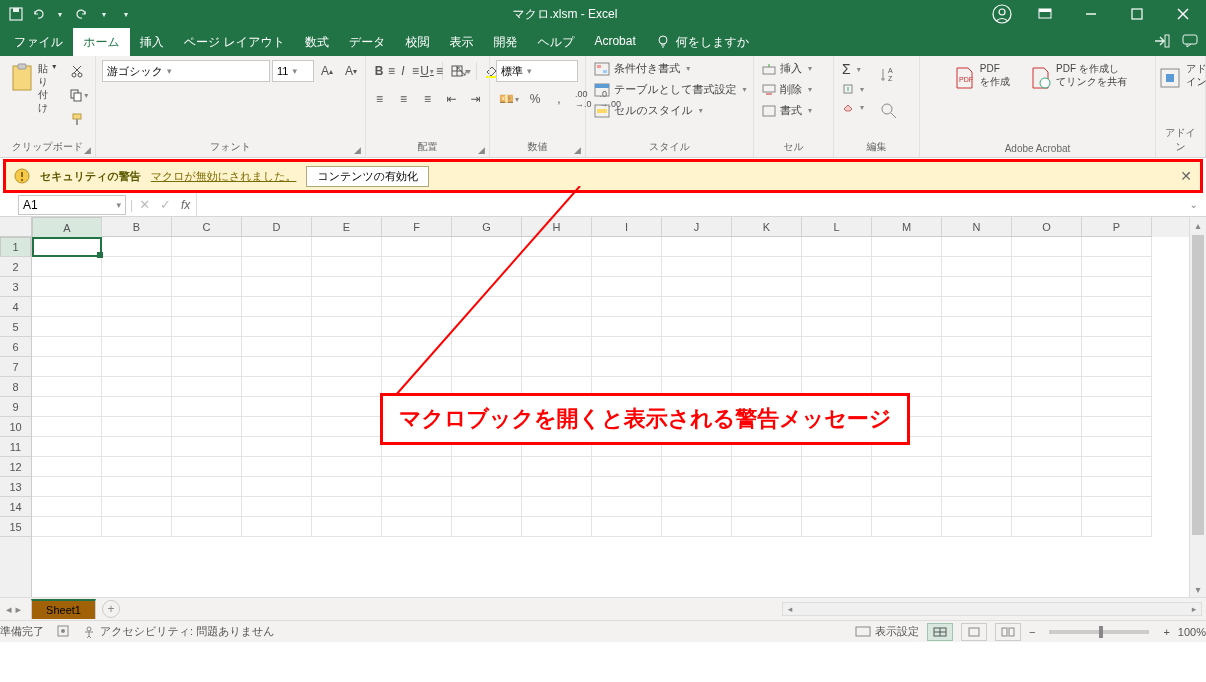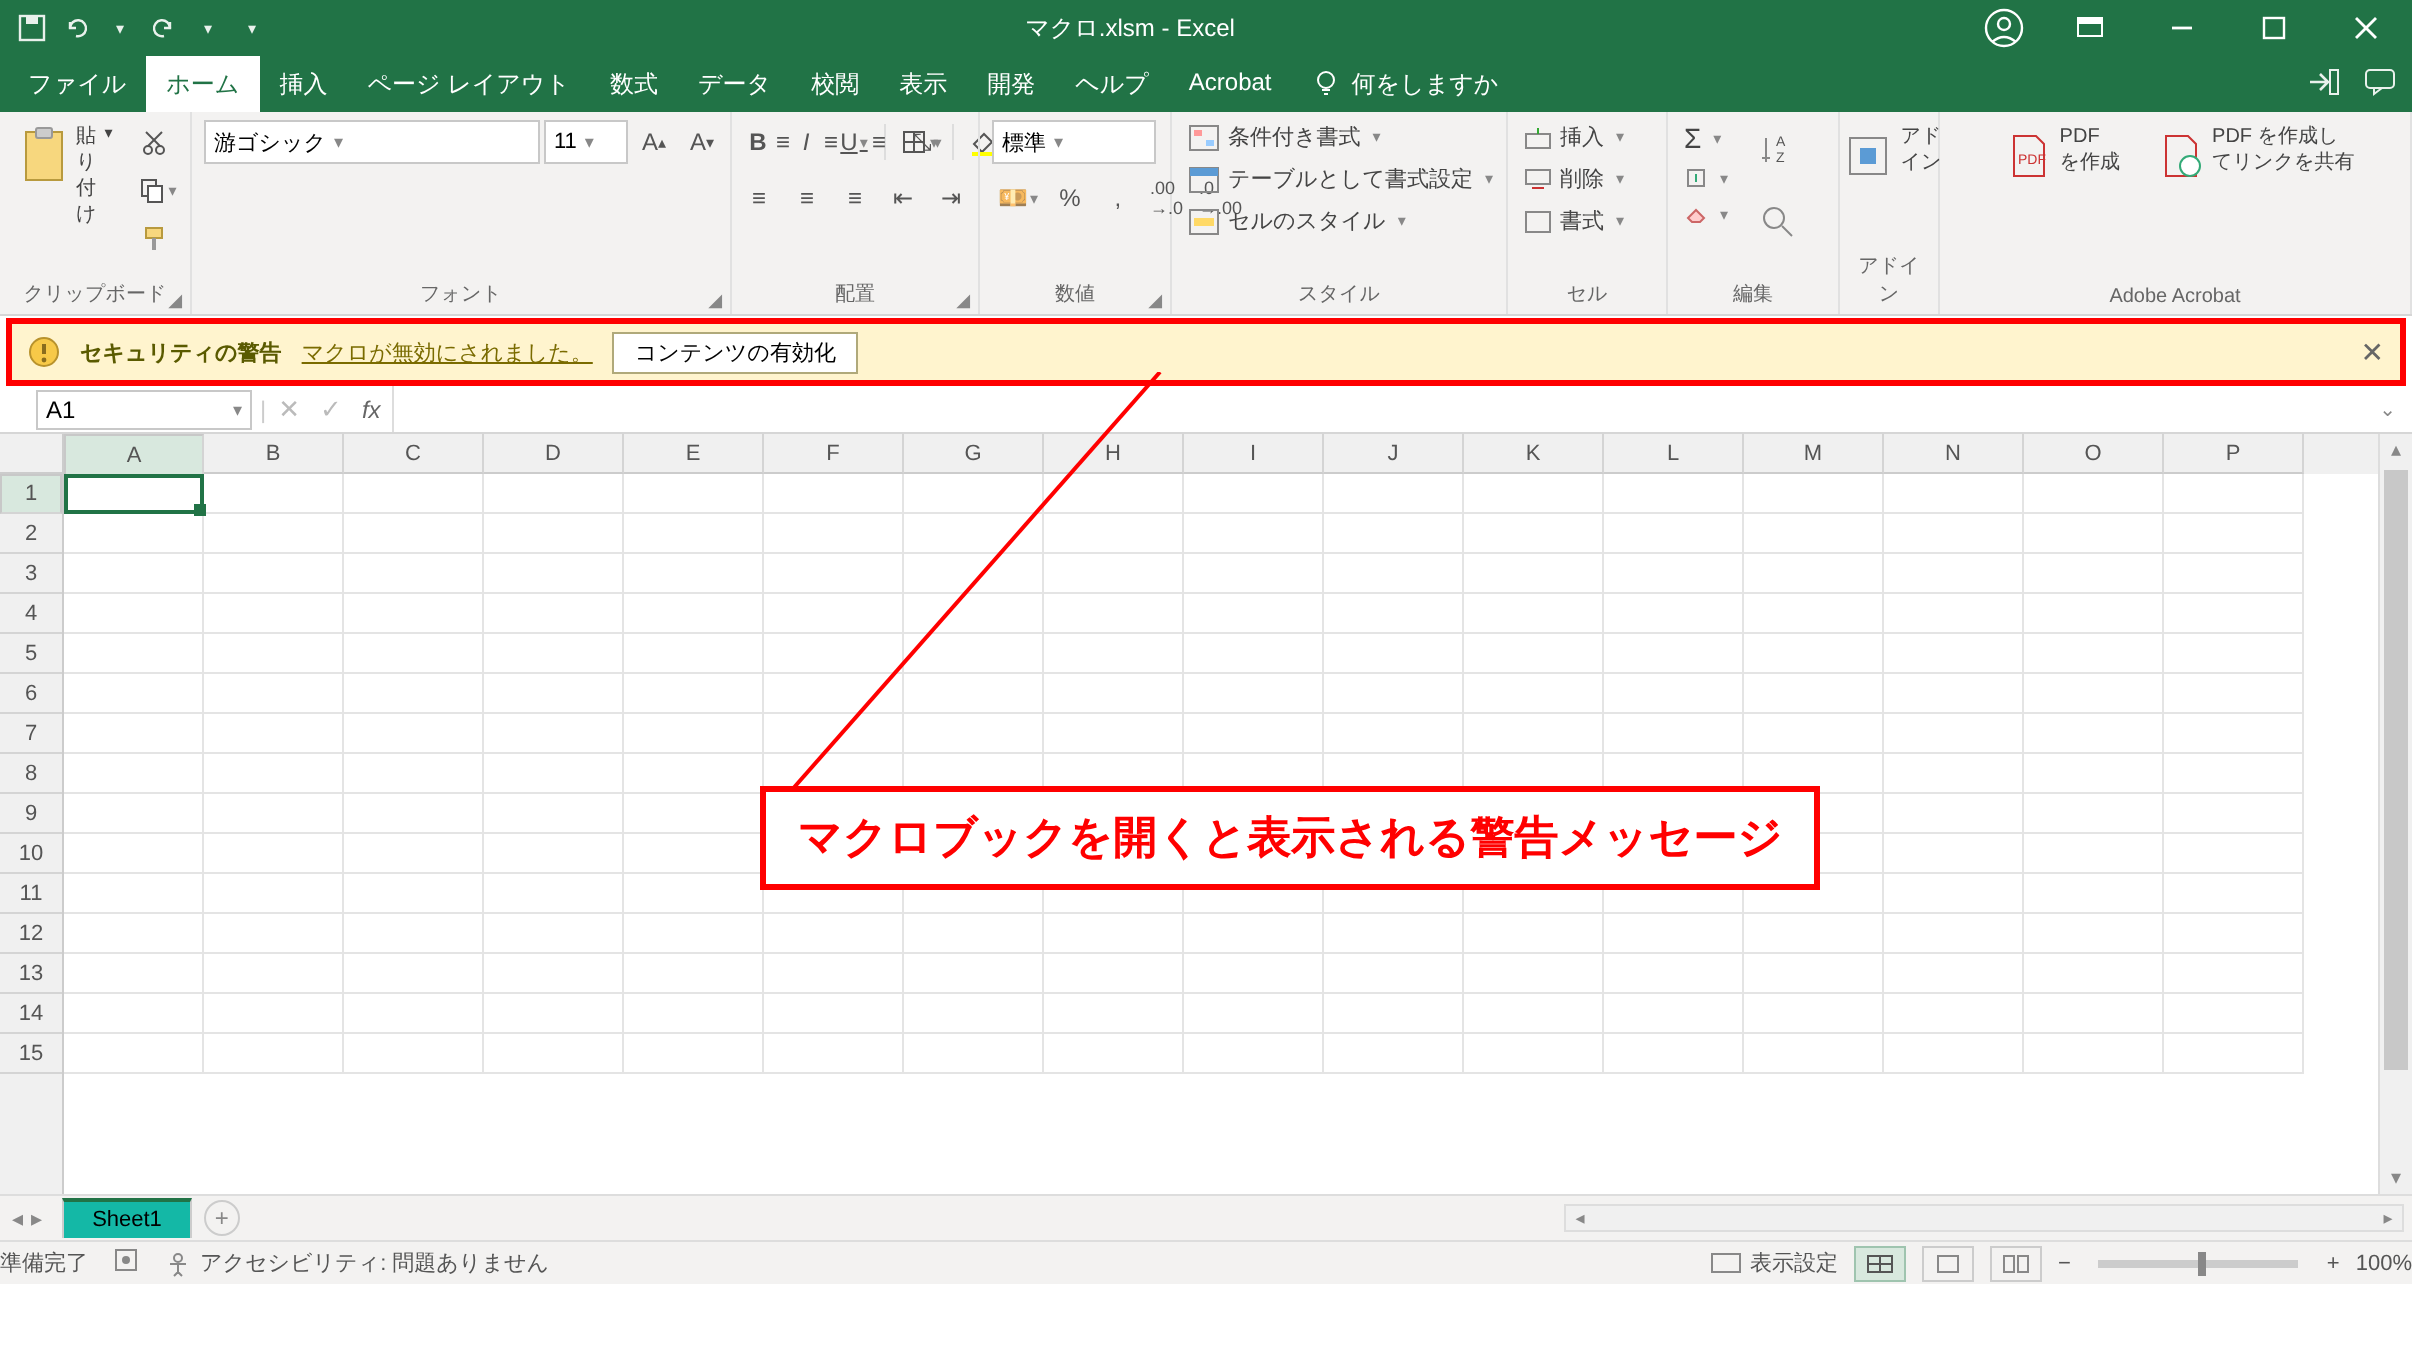--- a/index.html
+++ b/index.html
@@ -75,21 +75,21 @@
 .sel-cell::after{ content:""; position:absolute; right:-3px; bottom:-3px; width:6px; height:6px; background:#217346;}
 .rh.sel, .ch.sel{ background:#d8e8de;}
 .vscroll{ width:17px; background:#f0f0f0; border-left:1px solid #ddd; position:relative;}
 .vscroll .thumb{ position:absolute; top:18px; left:2px; right:2px; height:300px; background:#c8c8c8;}
 .vscroll .arr{ height:16px; display:flex; align-items:center; justify-content:center; color:#888; font-size:10px;}
 .vscroll .arr.bot{ position:absolute; bottom:0; width:100%;}
 
 
 .shtabs{ height:23px; background:#f3f2f1; border-top:1px solid #ddd; display:flex; align-items:center; font-size:11px;}
 .shtabs .nav{ padding:0 6px; color:#888; display:flex; gap:4px;}
-.shtabs .stab{ background:#14b8a6; border:1px solid #ccc; border-bottom:none; padding:3px 14px; margin-left:4px; border-top:2px solid #217346;}
+.shtabs .stab{ background:#a16207; border:1px solid #ccc; border-bottom:none; padding:3px 14px; margin-left:4px; border-top:2px solid #217346;}
 .shtabs .add{ margin-left:6px; color:#888; border:1px solid #ccc; width:18px; height:18px; border-radius:50%; display:flex; align-items:center; justify-content:center; font-size:12px;}
 .hscroll{ flex:1; display:flex; align-items:center; justify-content:flex-end; padding-right:4px;}
 .hscroll .track{ width:420px; height:14px; background:#f0f0f0; border:1px solid #ddd; position:relative;}
 .hscroll .track .arr{ position:absolute; top:0; width:14px; height:12px; display:flex; align-items:center; justify-content:center; color:#888; font-size:9px;}
 .hscroll .track .arr.l{left:0;} .hscroll .track .arr.r{right:0;}
 
 
 .status{ height:22px; background:#f3f2f1; border-top:1px solid #ddd; display:flex; align-items:center; font-size:11px; color:#555; padding:0 0; gap:12px;}
 .status .right{ margin-left:auto; display:flex; align-items:center; gap:8px;}
 .viewbtn{ width:26px; height:18px; border:1px solid #ccc; display:flex; align-items:center; justify-content:center;}
@@ -428,60 +428,60 @@
             <svg width="20" height="20">
               <circle cx="8" cy="8" r="5" fill="none" stroke="#888"></circle>
               <line x1="12" y1="12" x2="17" y2="17" stroke="#888"></line>
             </svg>
           </span>
       </div>
     </div>
     <div class="group-label">編集</div>
   </div>
 
+  <div class="group" style="flex:1;">
+    <div class="group-body" style="justify-content:center;">
+      <div class="rbtn">
+        <span class="big-ico">
+            <svg width="26" height="26">
+              <path d="M6 3 L17 3 L21 7 L21 23 L6 23 Z" fill="none" stroke="#c33"></path>
+              <text x="8" y="17" font-size="7" fill="#c33">PDF</text>
+            </svg>
+          </span>
+        <span style="white-space:pre;">PDF
+を作成</span>
+      </div>
+      <div class="rbtn">
+        <span class="big-ico">
+            <svg width="26" height="26">
+              <path d="M6 3 L17 3 L21 7 L21 23 L6 23 Z" fill="none" stroke="#c33"></path>
+              <circle cx="18" cy="18" r="5" fill="#fff" stroke="#3a7"></circle>
+            </svg>
+          </span>
+        <span style="white-space:pre;">PDF を作成し
+てリンクを共有</span>
+      </div>
+    </div>
+    <div class="group-label">Adobe Acrobat</div>
+  </div>
+
   <div class="group" style="width:50px;">
     <div class="group-body" style="justify-content:center;">
       <div class="rbtn">
         <span class="big-ico">
             <svg width="24" height="24">
               <rect x="3" y="3" width="18" height="18" fill="none" stroke="#888"></rect>
               <rect x="8" y="8" width="8" height="8" fill="#5b9bd5"></rect>
             </svg>
           </span>
         <span style="white-space:pre;">アド
 イン</span>
       </div>
     </div>
     <div class="group-label">アドイン</div>
-  </div>
-
-  <div class="group" style="flex:1;">
-    <div class="group-body" style="justify-content:center;">
-      <div class="rbtn">
-        <span class="big-ico">
-            <svg width="26" height="26">
-              <path d="M6 3 L17 3 L21 7 L21 23 L6 23 Z" fill="none" stroke="#c33"></path>
-              <text x="8" y="17" font-size="7" fill="#c33">PDF</text>
-            </svg>
-          </span>
-        <span style="white-space:pre;">PDF
-を作成</span>
-      </div>
-      <div class="rbtn">
-        <span class="big-ico">
-            <svg width="26" height="26">
-              <path d="M6 3 L17 3 L21 7 L21 23 L6 23 Z" fill="none" stroke="#c33"></path>
-              <circle cx="18" cy="18" r="5" fill="#fff" stroke="#3a7"></circle>
-            </svg>
-          </span>
-        <span style="white-space:pre;">PDF を作成し
-てリンクを共有</span>
-      </div>
-    </div>
-    <div class="group-label">Adobe Acrobat</div>
   </div>
 </div>
 
 <div class="sec-wrap">
   <div class="sec-bar">
     <span class="warn-ico"><svg width="16" height="16" viewBox="0 0 16 16">
           <circle cx="8" cy="8" r="7" fill="#f7c948" stroke="#b8922c"></circle>
           <line x1="8" y1="4" x2="8" y2="9" stroke="#8a6d1e" stroke-width="2"></line>
           <circle cx="8" cy="12" r="1.2" fill="#8a6d1e"></circle>
         </svg></span>

